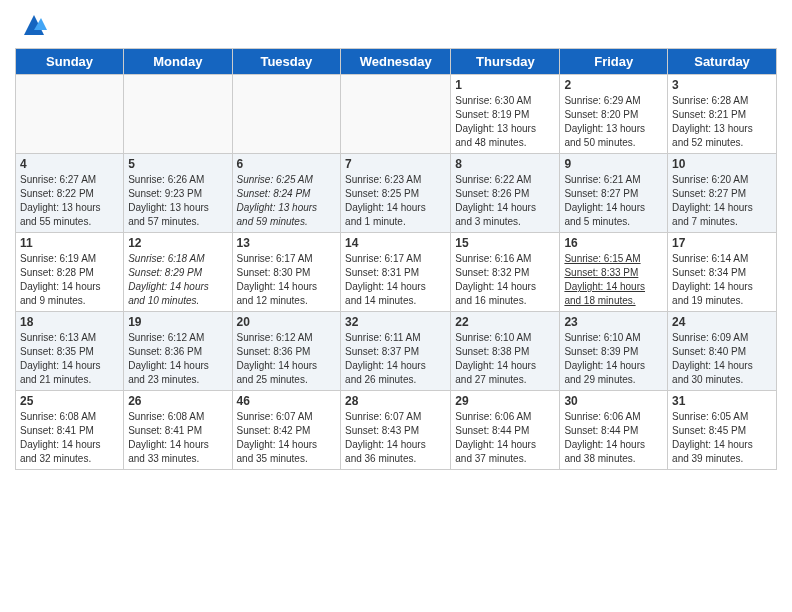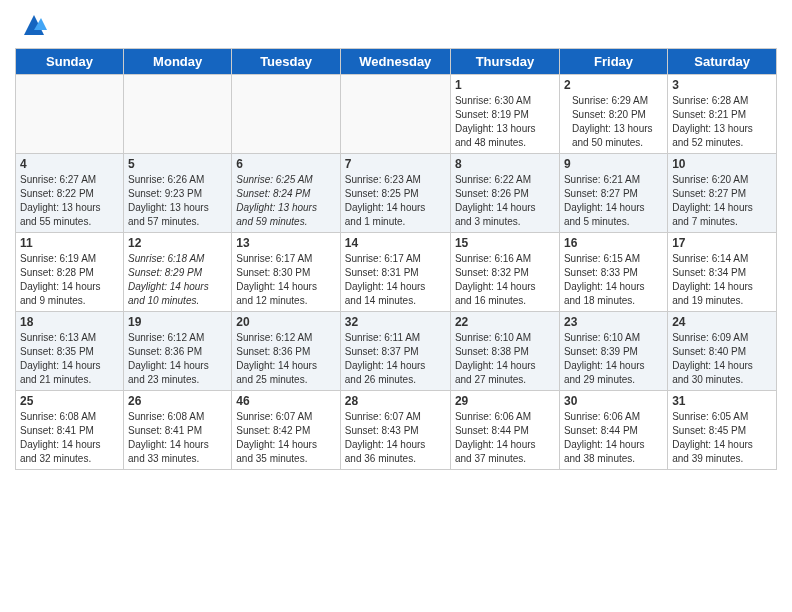--- a/index.html
+++ b/index.html
@@ -65,21 +65,21 @@
           <td class="empty"></td>
           <td>
             <span class="day-num">1</span>
             <div class="day-info" style="white-space: pre-line;">Sunrise: 6:30 AM
 Sunset: 8:19 PM
 Daylight: 13 hours
 and 48 minutes.</div>
           </td>
           <td>
             <span class="day-num">2</span>
-            <div class="day-info" style="white-space: pre-line; margin-left: 8px;">Sunrise: 6:29 AM
+            <div class="day-info" style="white-space: pre-line;">Sunrise: 6:29 AM
 Sunset: 8:20 PM
 Daylight: 13 hours
 and 50 minutes.</div>
           </td>
           <td>
             <span class="day-num">3</span>
             <div class="day-info" style="white-space: pre-line;">Sunrise: 6:28 AM
 Sunset: 8:21 PM
 Daylight: 13 hours
 and 52 minutes.</div>
@@ -167,21 +167,21 @@
           </td>
           <td>
             <span class="day-num">15</span>
             <div class="day-info" style="white-space: pre-line;">Sunrise: 6:16 AM
 Sunset: 8:32 PM
 Daylight: 14 hours
 and 16 minutes.</div>
           </td>
           <td>
             <span class="day-num">16</span>
-            <div class="day-info" style="white-space: pre-line;">Sunrise: 6:15 AM
+            <div class="day-info" style="white-space: pre-line; text-decoration: underline;">Sunrise: 6:15 AM
 Sunset: 8:33 PM
 Daylight: 14 hours
 and 18 minutes.</div>
           </td>
           <td>
             <span class="day-num">17</span>
             <div class="day-info" style="white-space: pre-line;">Sunrise: 6:14 AM
 Sunset: 8:34 PM
 Daylight: 14 hours
 and 19 minutes.</div>

